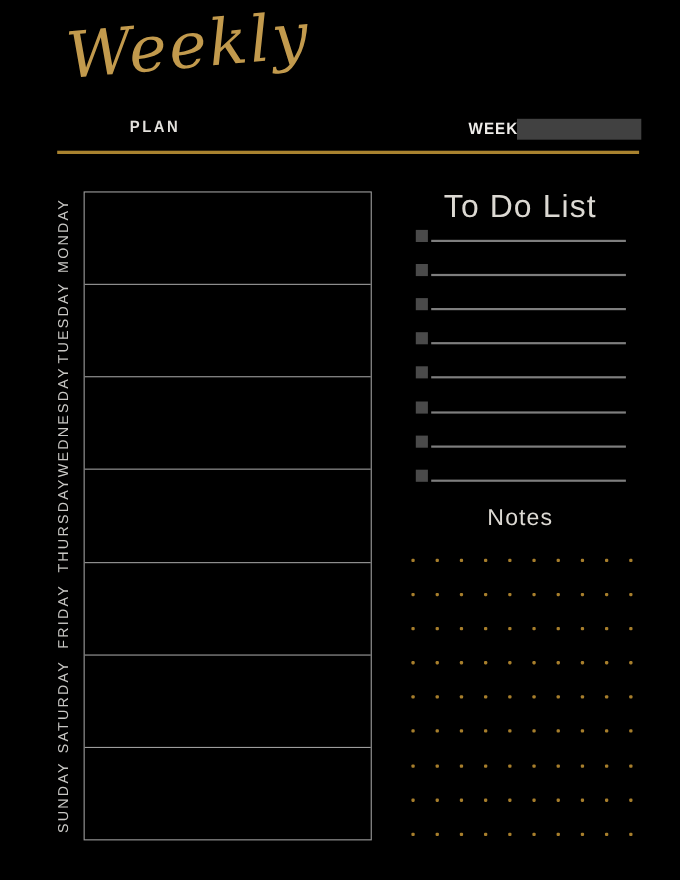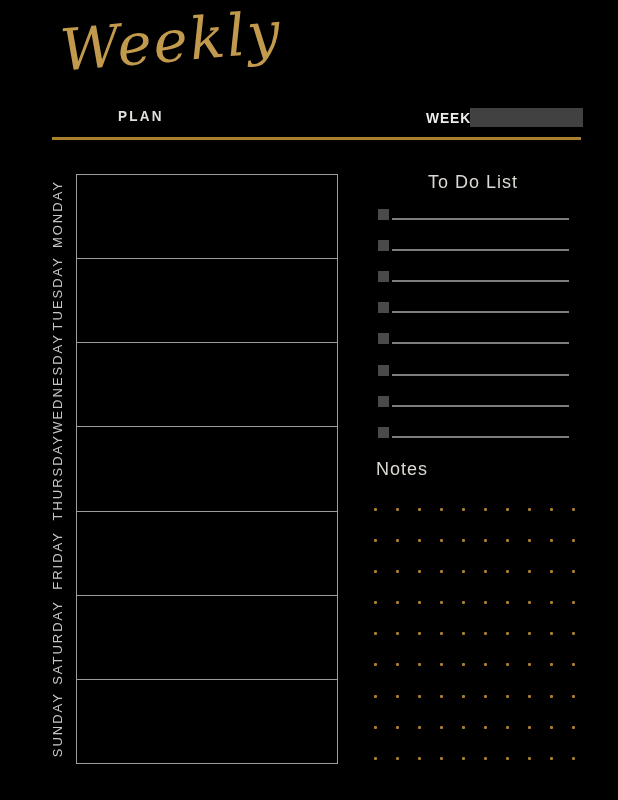--- a/index.html
+++ b/index.html
@@ -108,21 +108,21 @@
   }
   .day-box:last-child { border-bottom: none; }
 
   
   .todo-heading {
     left: 376px;
     top: 172px;
     width: 194px;
     text-align: center;
     color: #dcd9d3;
-    font-size: 18px;
+    font-size: 29px;
     letter-spacing: 1px;
   }
   .todo-list {
     left: 378px;
     top: 189px;
     width: 191px;
   }
   .todo-row {
     height: 31.1px;
     display: flex;
@@ -139,23 +139,23 @@
     height: 2px;
     background: #7e7e7e;
     margin-left: 3px;
   }
 
   
   .notes-heading {
     left: 376px;
     top: 459px;
     width: 194px;
-    text-align: left;
+    text-align: center;
     color: #dcd9d3;
-    font-size: 18px;
+    font-size: 21px;
     letter-spacing: 1px;
   }
   .dot-grid {
     left: 374px;
     top: 508px;
     display: grid;
     grid-template-columns: repeat(10, 22px);
     grid-auto-rows: 31.1px;
   }
   .dot-cell {

